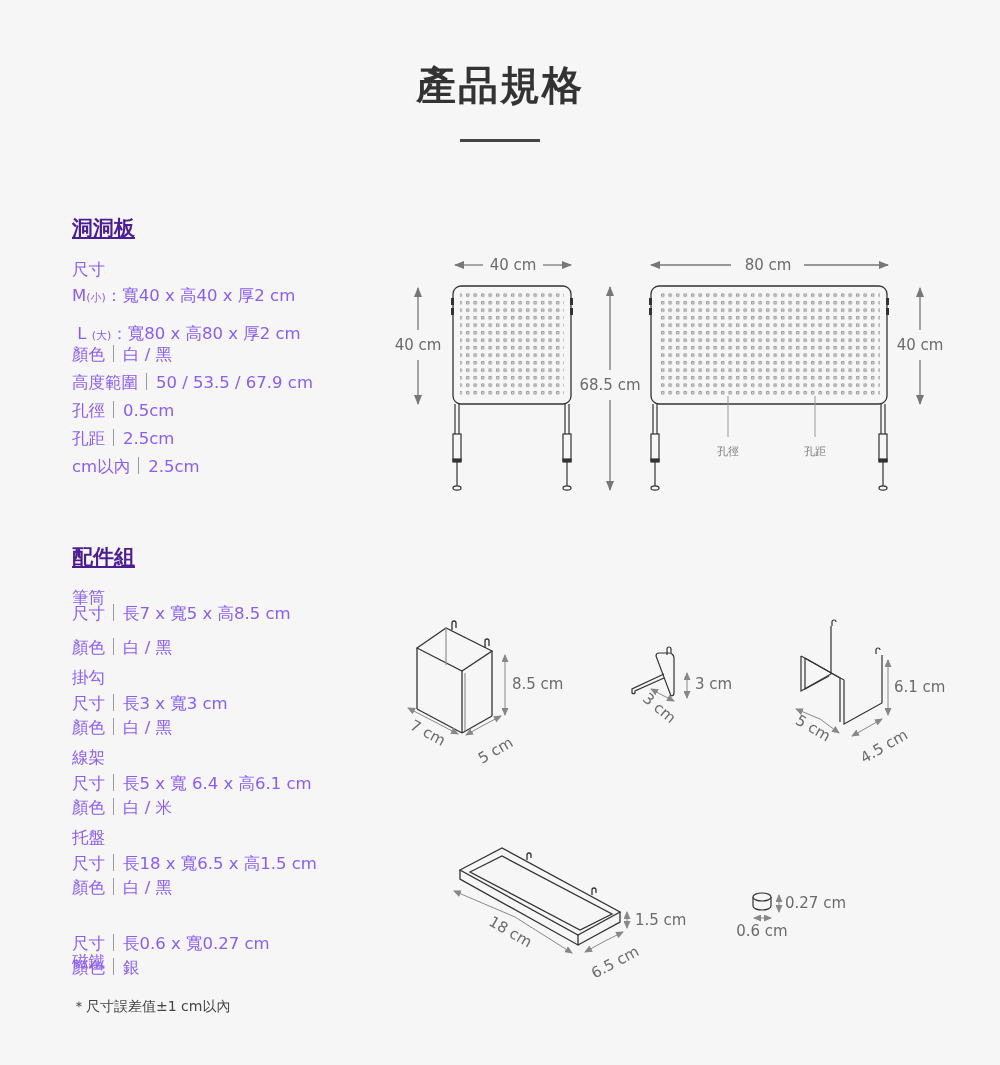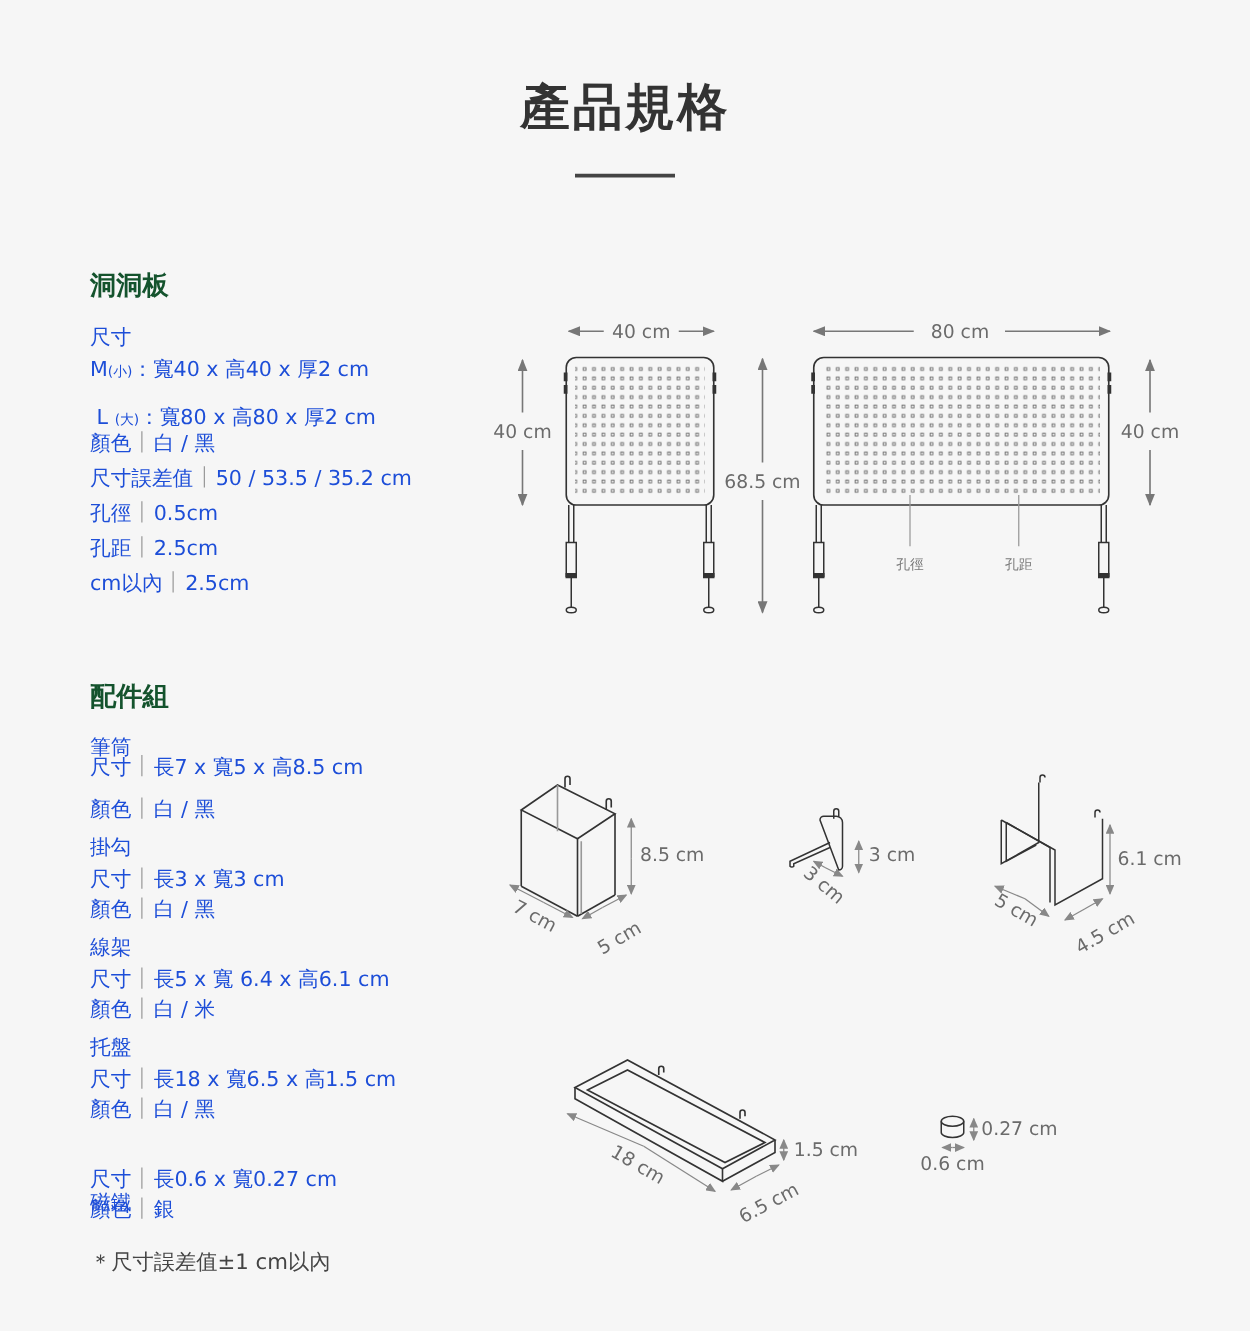--- a/index.html
+++ b/index.html
@@ -5,25 +5,25 @@
   html, body { margin:0; padding:0; }
   body {
     width:1000px; height:1065px; background:#f6f6f6; position:relative; overflow:hidden;
     font-family:"DejaVu Sans","Liberation Sans",sans-serif; color:#3a3a3a;
   }
   .page-title {
     position:absolute; left:0; width:1000px; top:58px; text-align:center;
     font-size:40px; font-weight:bold; letter-spacing:2px; color:#333;
   }
   .title-rule { position:absolute; left:460px; top:139px; width:80px; height:3px; background:#444; }
-  .section-h { position:absolute; left:72px; font-size:21px; font-weight:bold; color:#14532d; }
-  .spec { position:absolute; left:72px; font-size:16.5px; line-height:28px; color:#1d4ed8; white-space:nowrap; }
+  .section-h { position:absolute; left:72px; font-size:21px; font-weight:bold; color:#4c1d95;text-decoration:underline; }
+  .spec { position:absolute; left:72px; font-size:16.5px; line-height:28px; color:#8b5cf6; white-space:nowrap; }
   .spec .sep { display:inline-block; width:1px; height:17px; background:#9a9a9a; margin:0 9px 0 8px; vertical-align:-2px; }
   .small { font-size:11px; }
-  .note { position:absolute; left:72px; top:998px; font-size:17px; color:#444; }
+  .note { position:absolute; left:72px; top:998px; font-size:14px; color:#444; }
   svg { position:absolute; overflow:visible; }
   .dim { font-family:"DejaVu Sans","Liberation Sans",sans-serif; font-size:15px; fill:#6b6b6b; }
   .lbl { font-size:11px; fill:#7a7a7a; }
 </style>
 </head>
 <body>
 
 <div class="page-title">產品規格</div>
 <div class="title-rule"></div>
 
@@ -34,21 +34,21 @@
   <span>M</span><span class="small">(小)</span><span>：寬40 x 高40 x 厚2 cm</span>
 </div>
 <div class="spec" style="top:320px">
   &nbsp;<span>L</span>&nbsp;<span class="small">(大)</span><span>：寬80 x 高80 x 厚2 cm</span>
 </div>
 
 <div class="spec" style="top:341px">
   <span>顏色</span><span class="sep"></span><span>白 / 黑</span>
 </div>
 <div class="spec" style="top:369px">
-  <span>尺寸誤差值</span><span class="sep"></span><span>50 / 53.5 / 35.2 cm</span>
+  <span>高度範圍</span><span class="sep"></span><span>50 / 53.5 / 67.9 cm</span>
 </div>
 <div class="spec" style="top:397px">
   <span>孔徑</span><span class="sep"></span><span>0.5cm</span>
 </div>
 <div class="spec" style="top:425px">
   <span>孔距</span><span class="sep"></span><span>2.5cm</span>
 </div>
 <div class="spec" style="top:453px">
   <span>cm以內</span><span class="sep"></span><span>2.5cm</span>
 </div>

